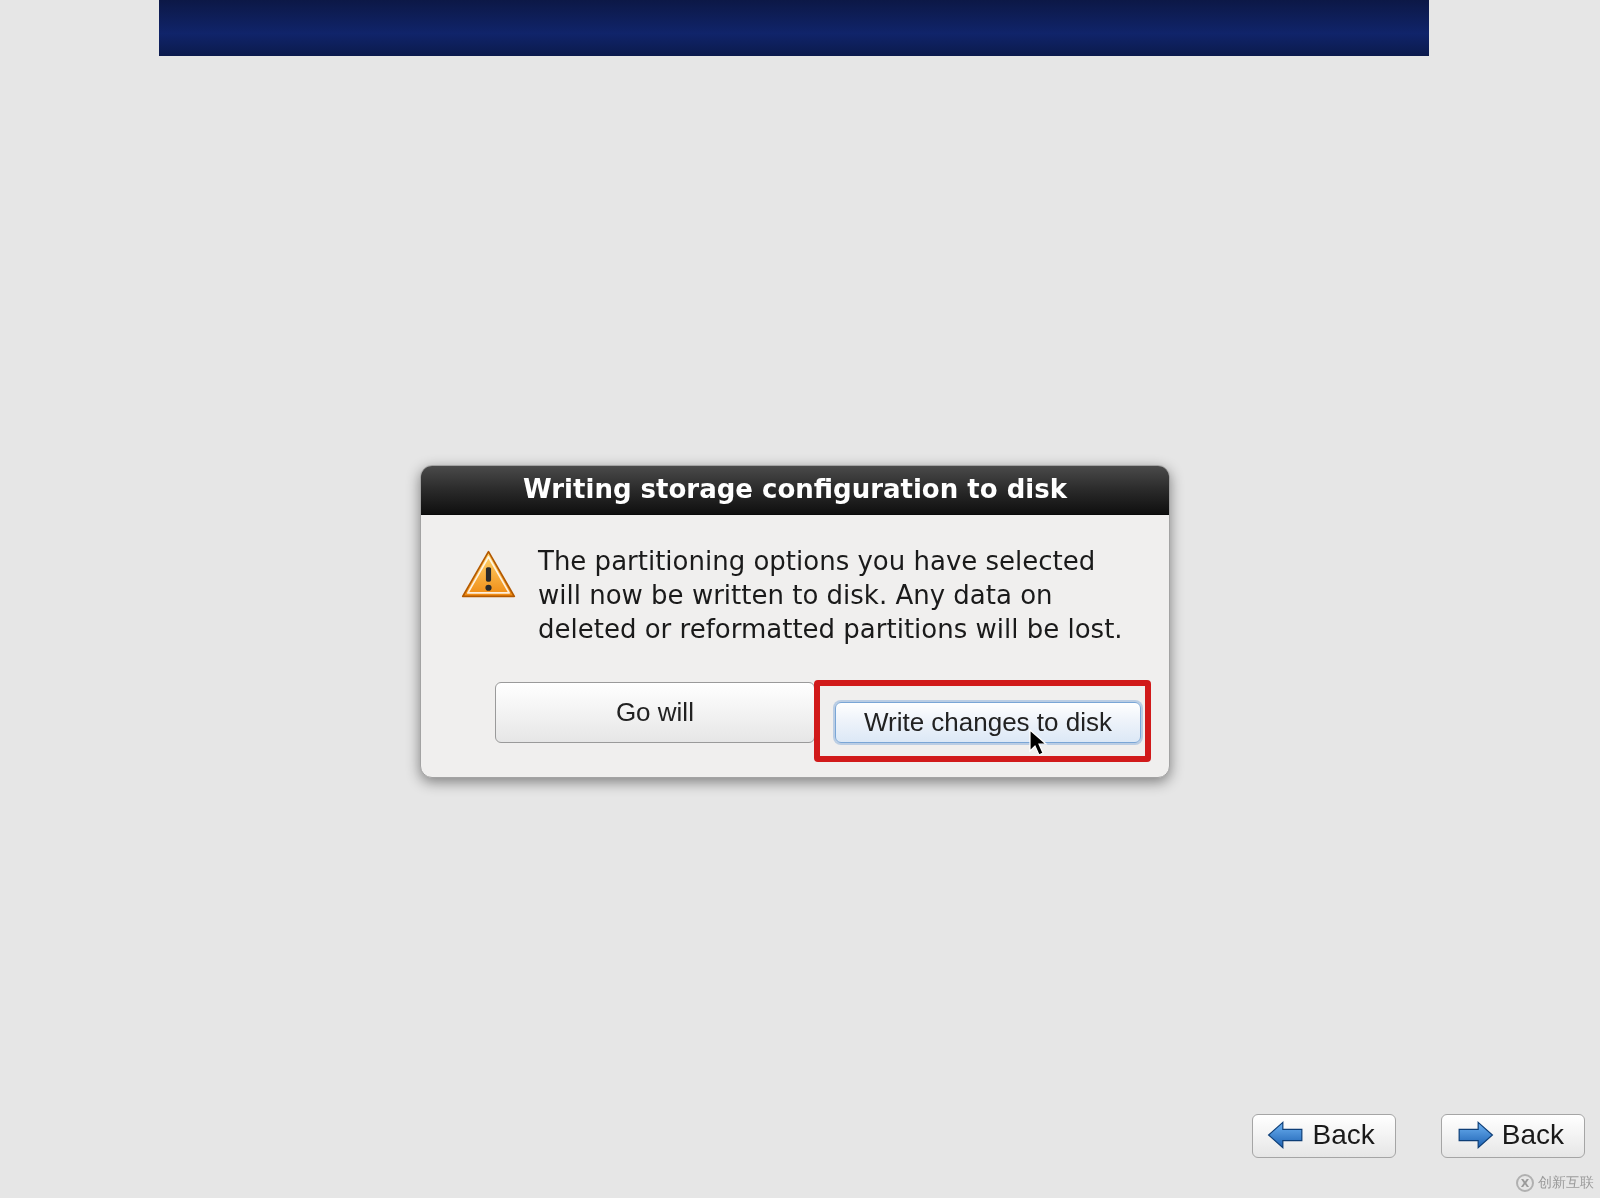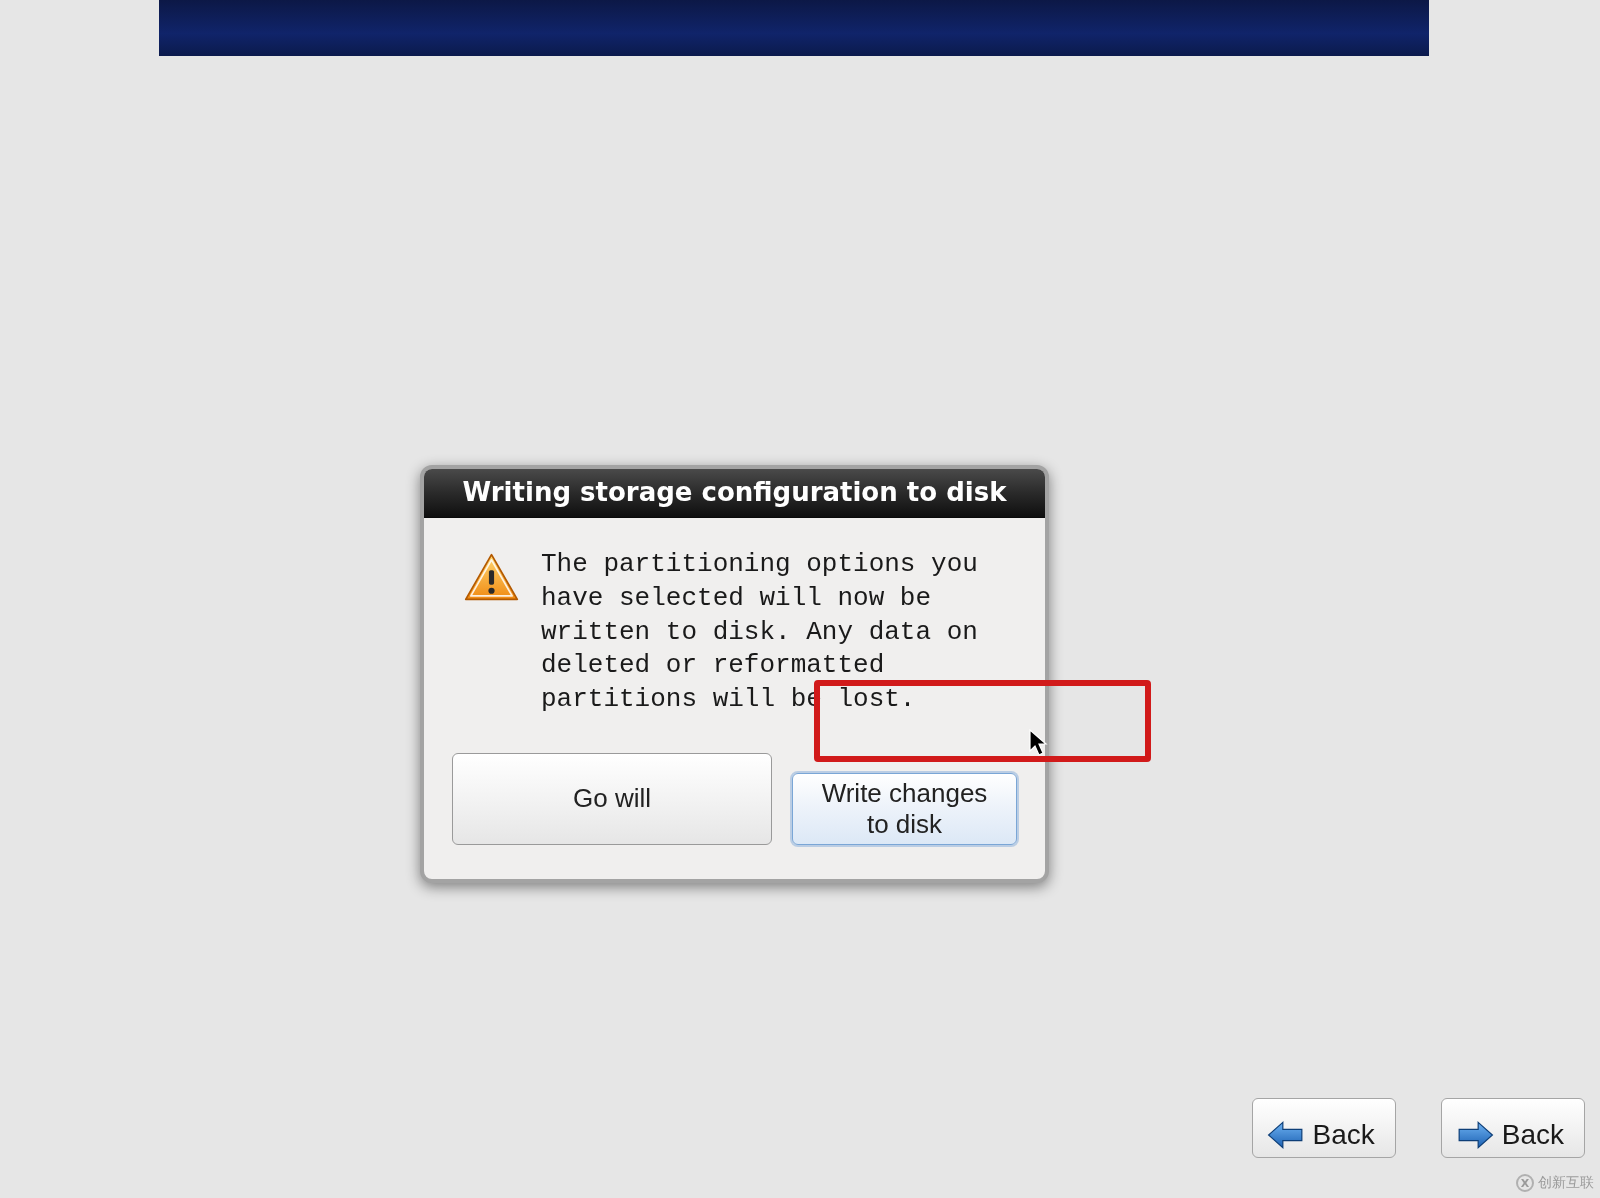--- a/index.html
+++ b/index.html
@@ -14,42 +14,41 @@
     left: 159px;
     top: 0;
     width: 1270px;
     height: 56px;
     background: linear-gradient(to bottom, #0c1846 0%, #10246a 60%, #0b1a4c 100%);
   }
   .dialog {
     position: absolute;
     left: 420px;
     top: 465px;
-    width: 629px;
+    width: 750px;
     background: #f0efee;
-    border: 4px solid #a3a3a3;
+    border: 1px solid #a3a3a3;
     border-radius: 12px;
     box-shadow: 0 4px 14px rgba(0,0,0,0.45);
     overflow: hidden;
   }
   .dialog-title {
     background: linear-gradient(to bottom, #4a4a4a 0%, #2a2a2a 50%, #0f0f0f 100%);
     color: #ffffff;
     font-size: 26px;
     font-weight: bold;
     text-align: center;
     padding: 8px 12px 10px 12px;
     border-bottom: 1px solid #0a0a0a;
   }
   .dialog-body {
     display: flex;
     padding: 30px 30px 10px 40px;
     gap: 22px;
     align-items: flex-start;
-    font-family: Liberation Mono, monospace;
   }
   .warn-icon {
     width: 55px;
     height: 50px;
     flex-shrink: 0;
     margin-top: 4px;
   }
   .dialog-text {
     font-size: 26px;
     line-height: 1.3;
@@ -96,21 +95,21 @@
     right: 15px;
     display: flex;
     gap: 45px;
   }
   .nav-btn {
     display: flex;
     align-items: center;
     gap: 8px;
     font-size: 28px;
     color: #1a1a1a;
-    padding: 20px 20px 6px 14px;
+    padding: 4px 20px 6px 14px;
     border: 1px solid #a5a5a5;
     border-radius: 6px;
     background: linear-gradient(to bottom, #ffffff 0%, #f4f4f4 45%, #e6e6e6 100%);
     cursor: pointer;
     box-shadow: inset 0 1px 0 rgba(255,255,255,0.9);
   }
   .arrow-svg { width: 38px; height: 30px; }
   .watermark {
     position: absolute;
     right: 6px;

